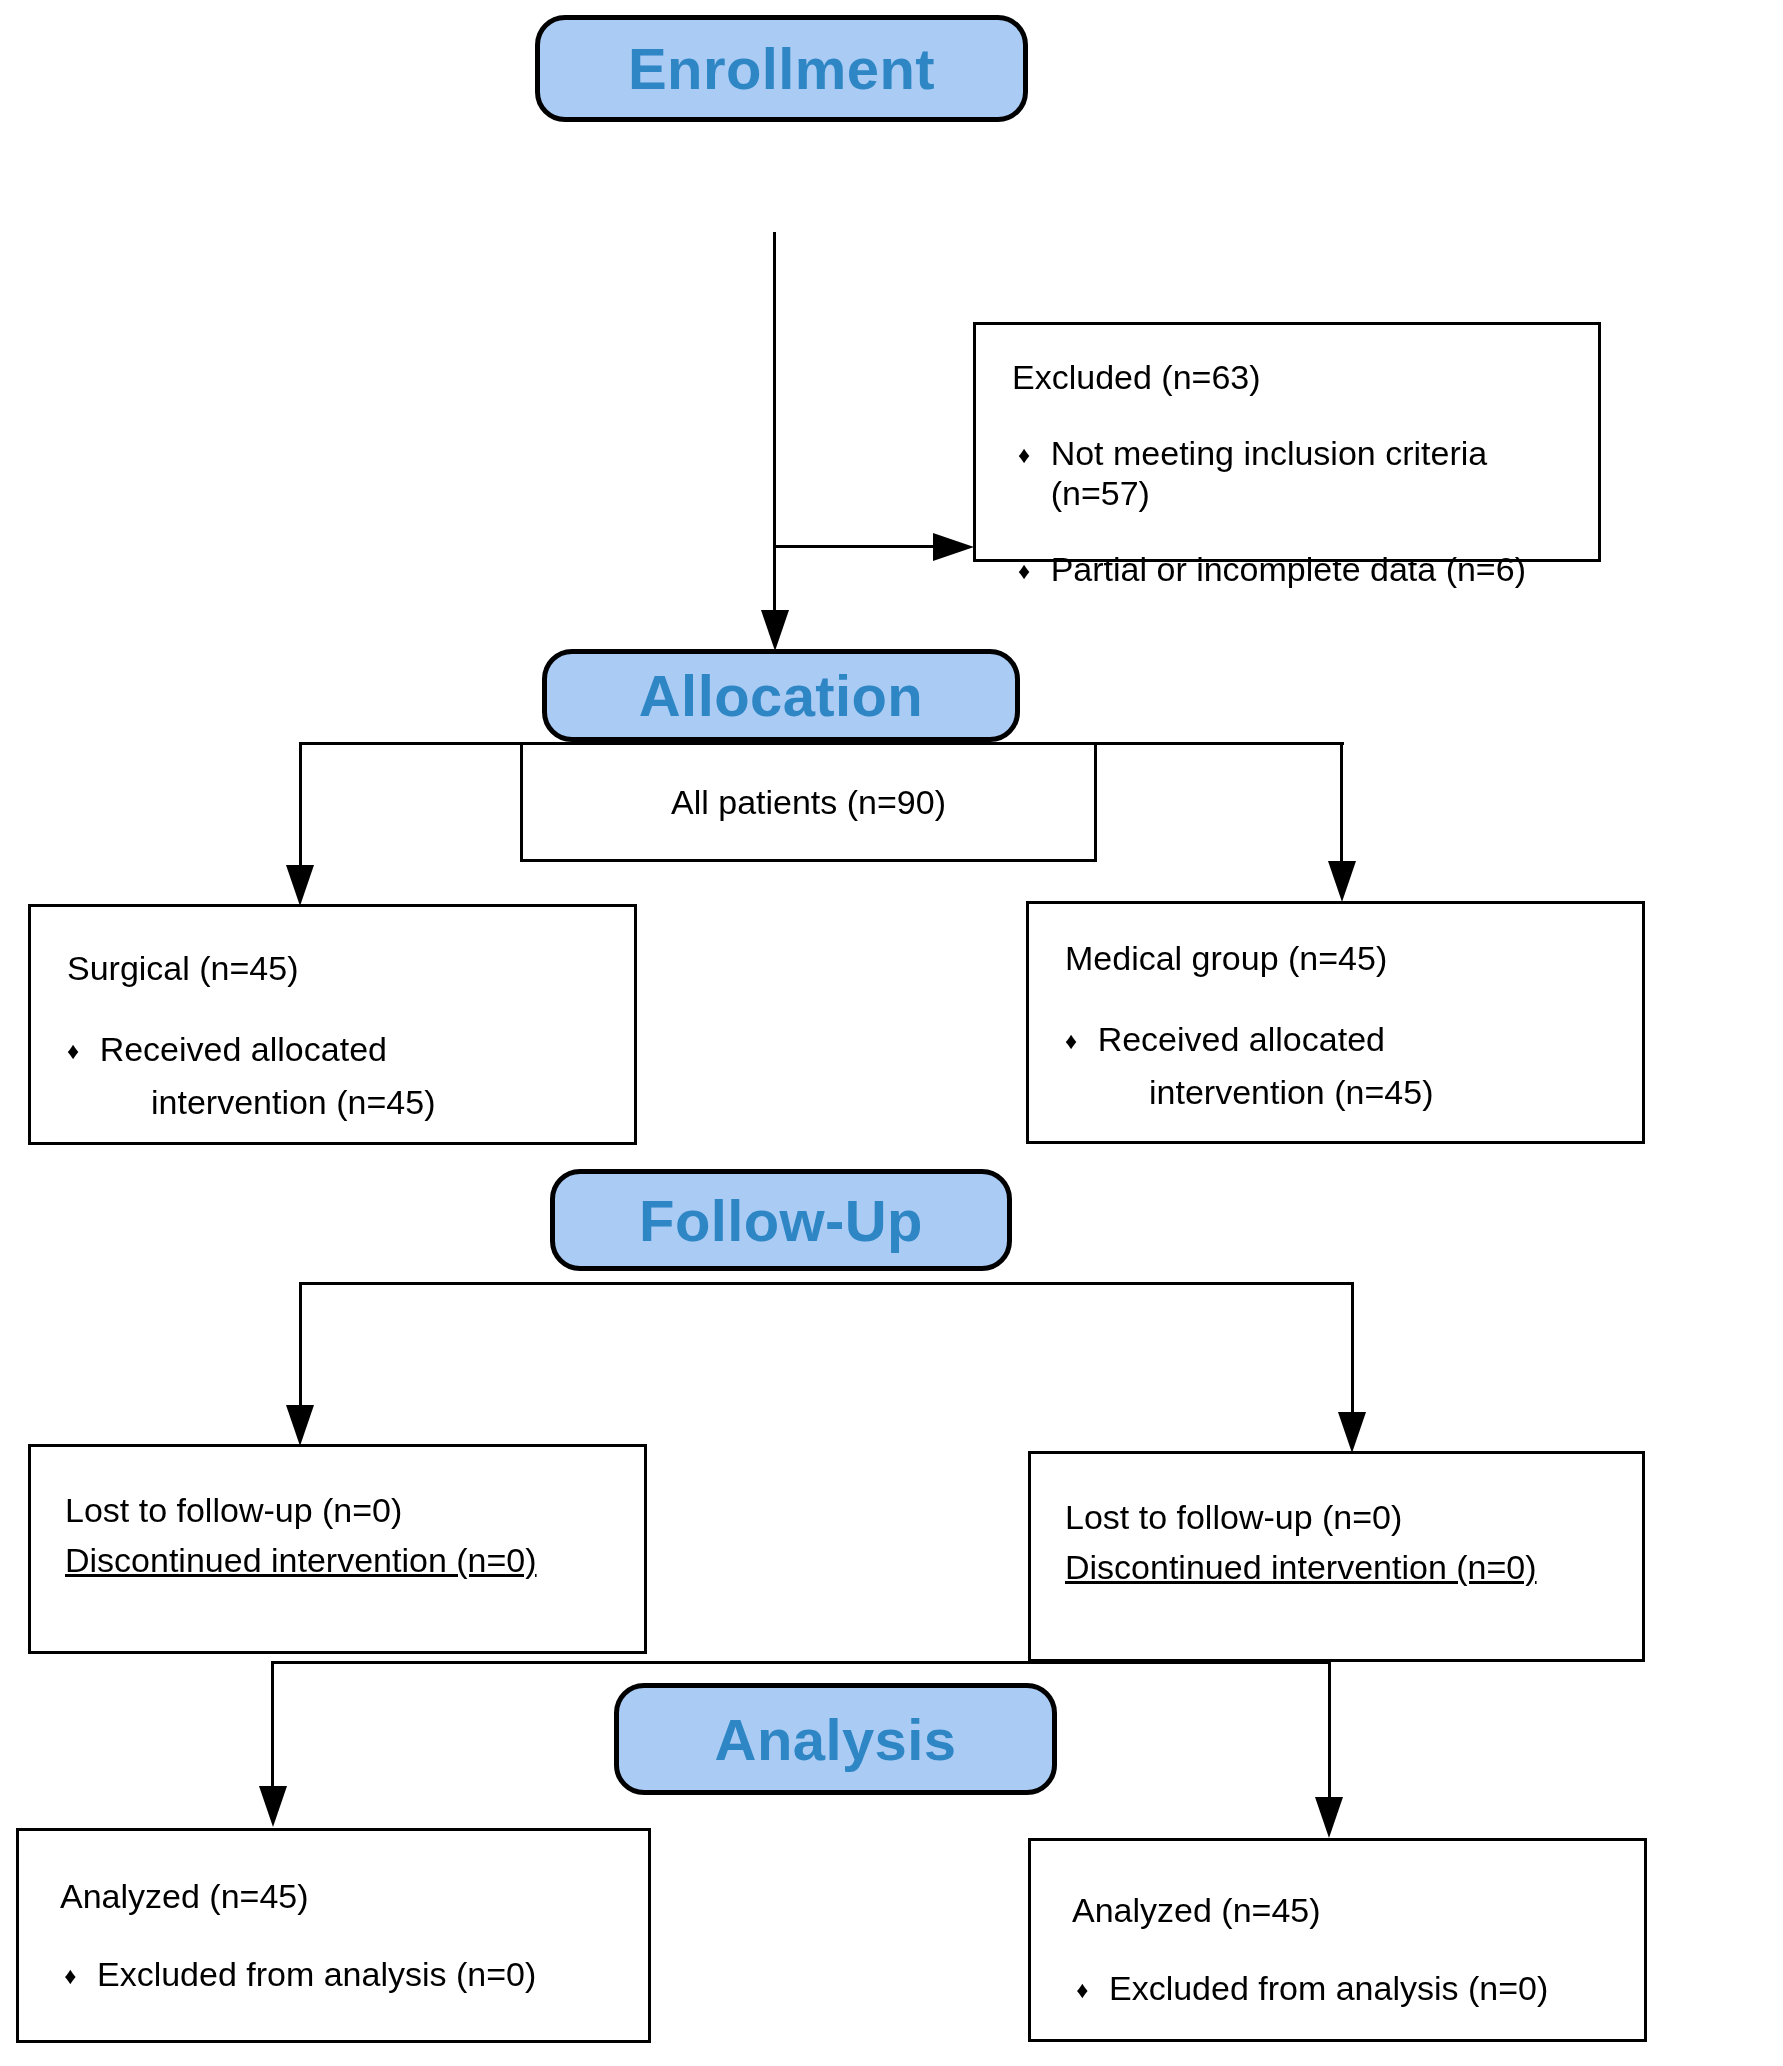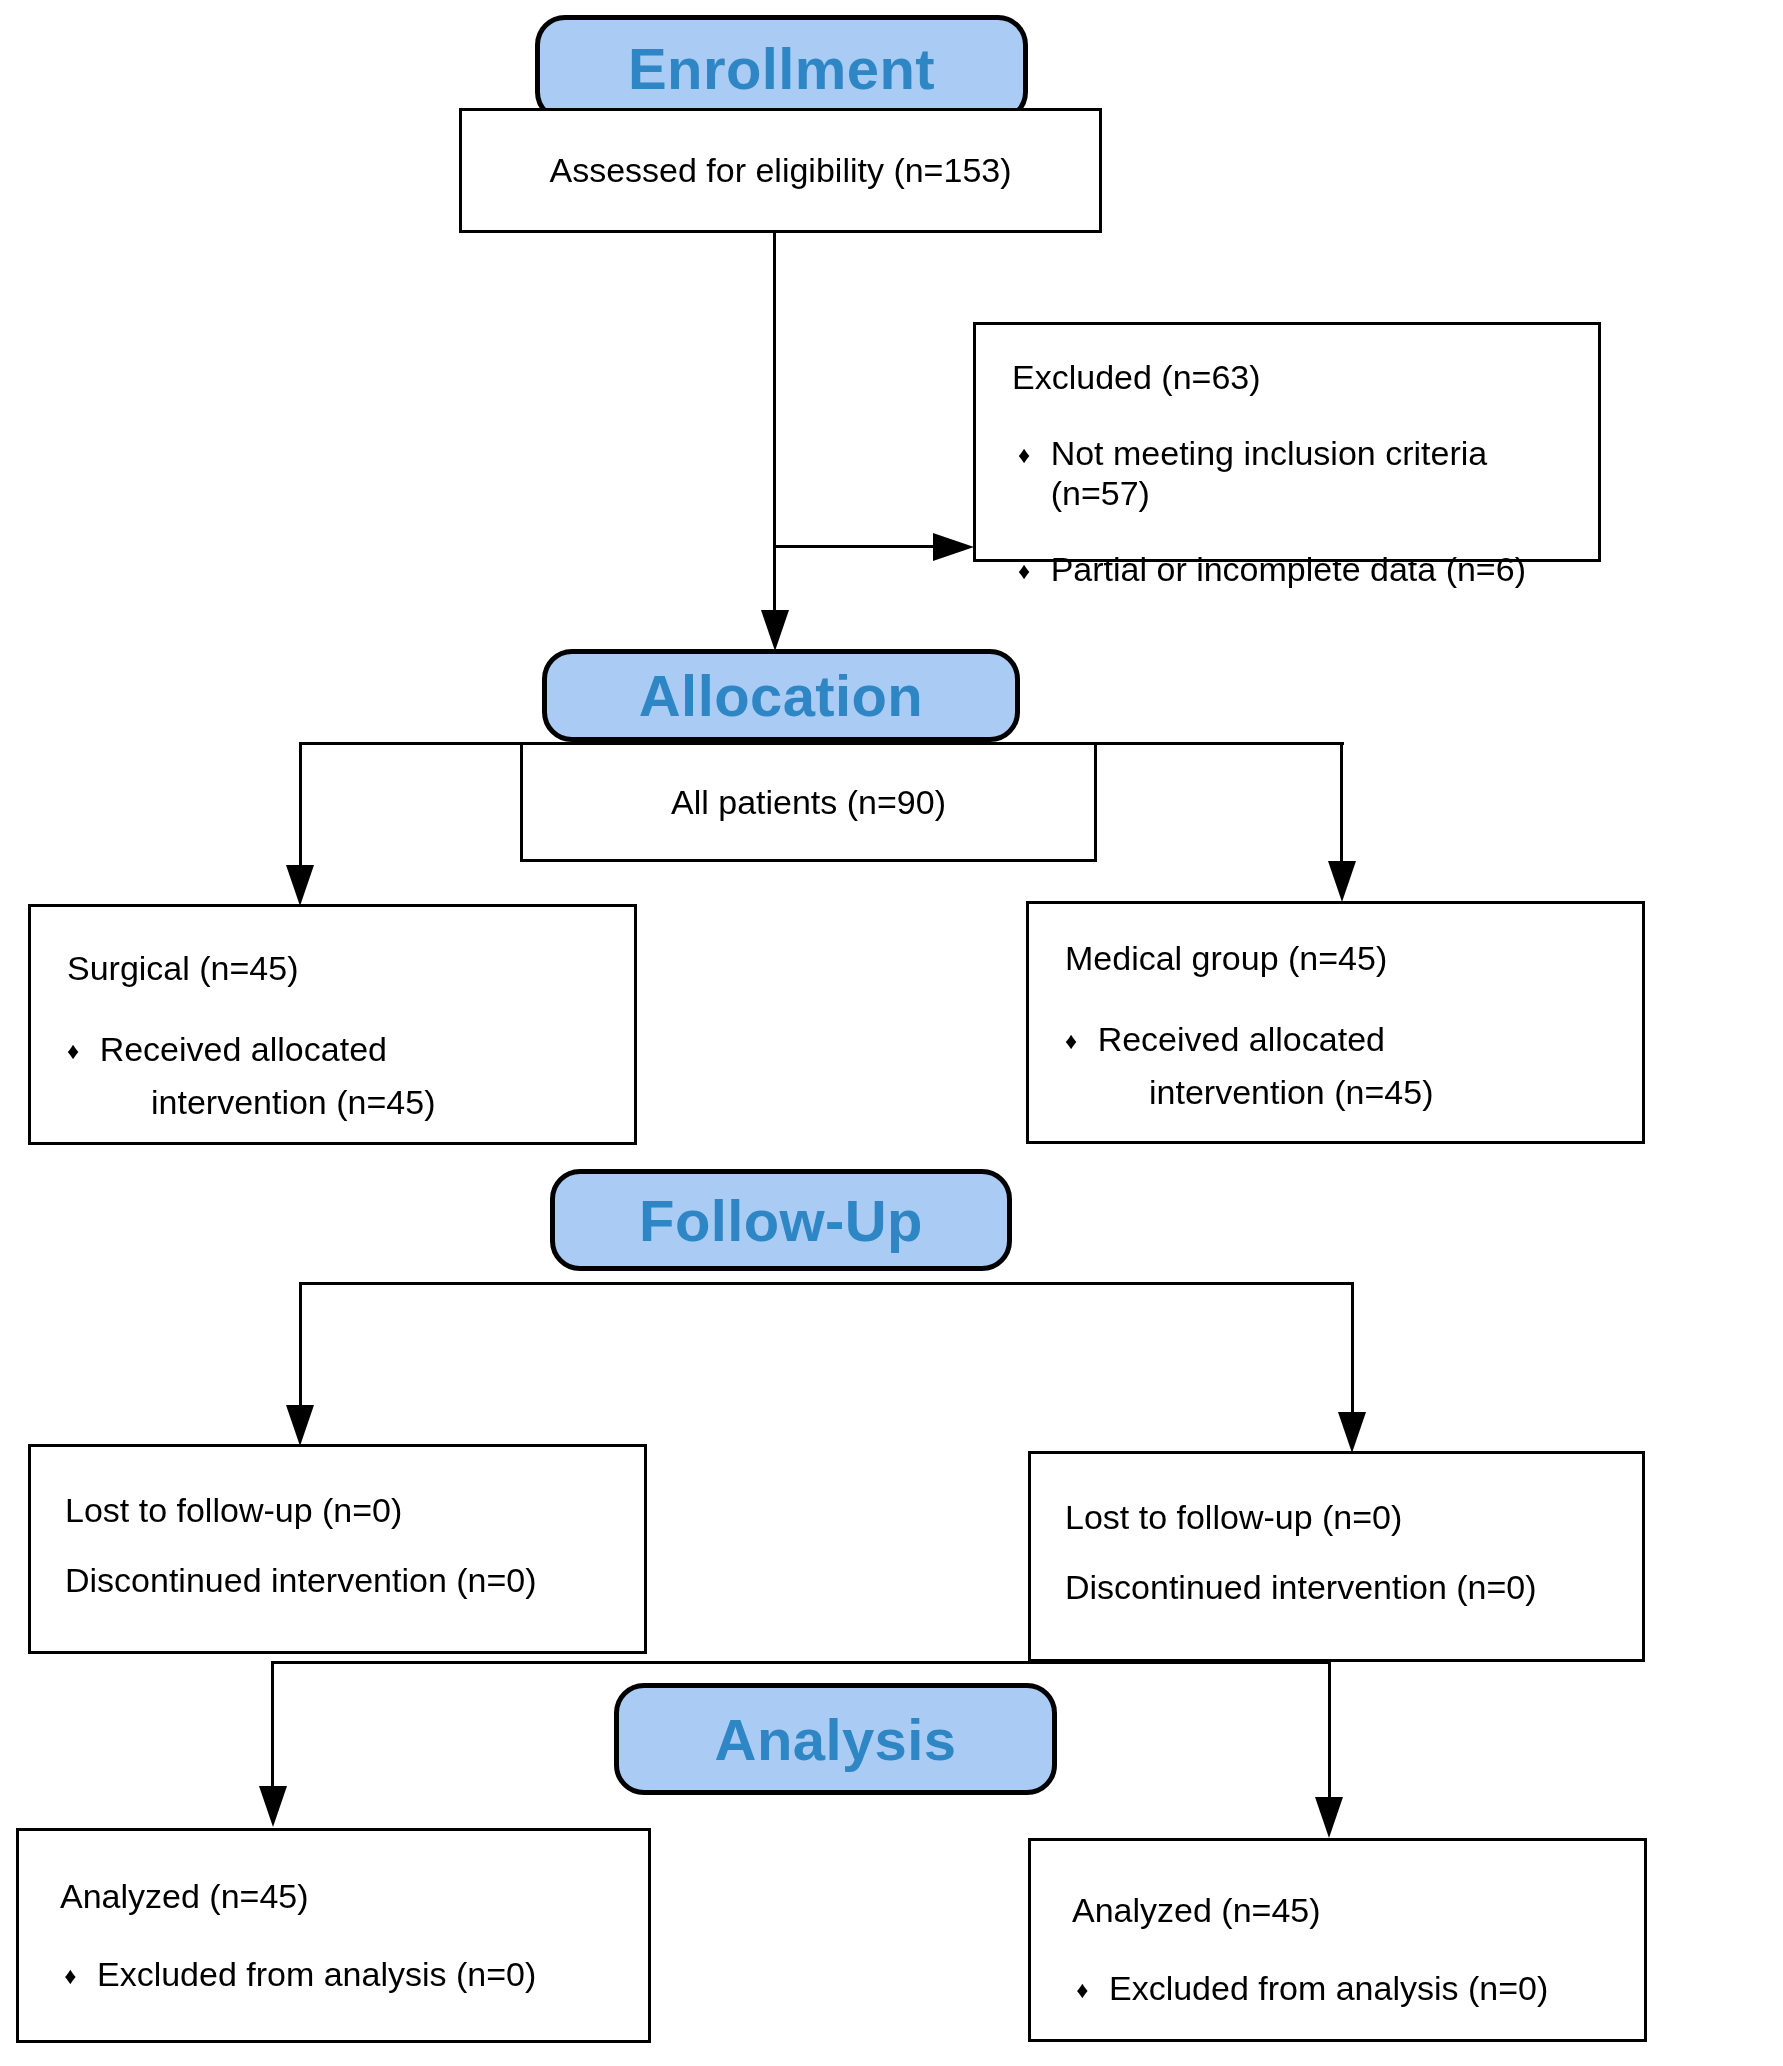--- a/index.html
+++ b/index.html
@@ -41,21 +41,21 @@
     align-items: center;
     justify-content: center;
     text-align: center;
   }
   .pad { padding: 34px 21.3px 0 36px; }
 
   .bullet-row { display: flex; align-items: baseline; margin-top: 36px; }
   .bullet-glyph { font-size: 0.70em; margin-right: 20.5px; transform: translateY(-1.7px); }
   .bullet-row.tight { margin-top: 41px; }
   .cont-line { margin-left: 84px; margin-top: 12.8px; }
-  .second-line { margin-top: 30px; }
+  .second-line { margin-top: 10px; text-decoration: underline; }
 
   
   .hline, .vline { position: absolute; background: #000000; }
   .arrow-down {
     position: absolute; width: 0; height: 0;
     border-left: 14px solid transparent;
     border-right: 14px solid transparent;
     border-top: 41px solid #000000;
   }
   .arrow-right {
@@ -67,23 +67,20 @@
 </style>
 </head>
 <body>
 
 <div class="canvas">
 
   <div class="stage" style="left:535px; top:15.4px; width:493px; height:107px;">
     <span>Enrollment</span>
   </div>
 
-  <div class="box center" style="left:459px; top:108px; width:643px; height:125px;">
-    <span>Assessed for eligibility (n=153)</span>
-  </div>
 
   <div class="vline" style="left:773px; top:232px; width:3.4px; height:382px;"></div>
   <div class="arrow-down" style="left:761px; top:610px;"></div>
 
   <div class="hline" style="left:775px; top:545px; width:160px; height:3.4px;"></div>
   <div class="arrow-right" style="left:933px; top:533px;"></div>
 
   <div class="box" style="left:973px; top:322px; width:628px; height:240px;">
     <div class="pad" style="padding-top:32px;">
       <div>Excluded (n=63)</div>

